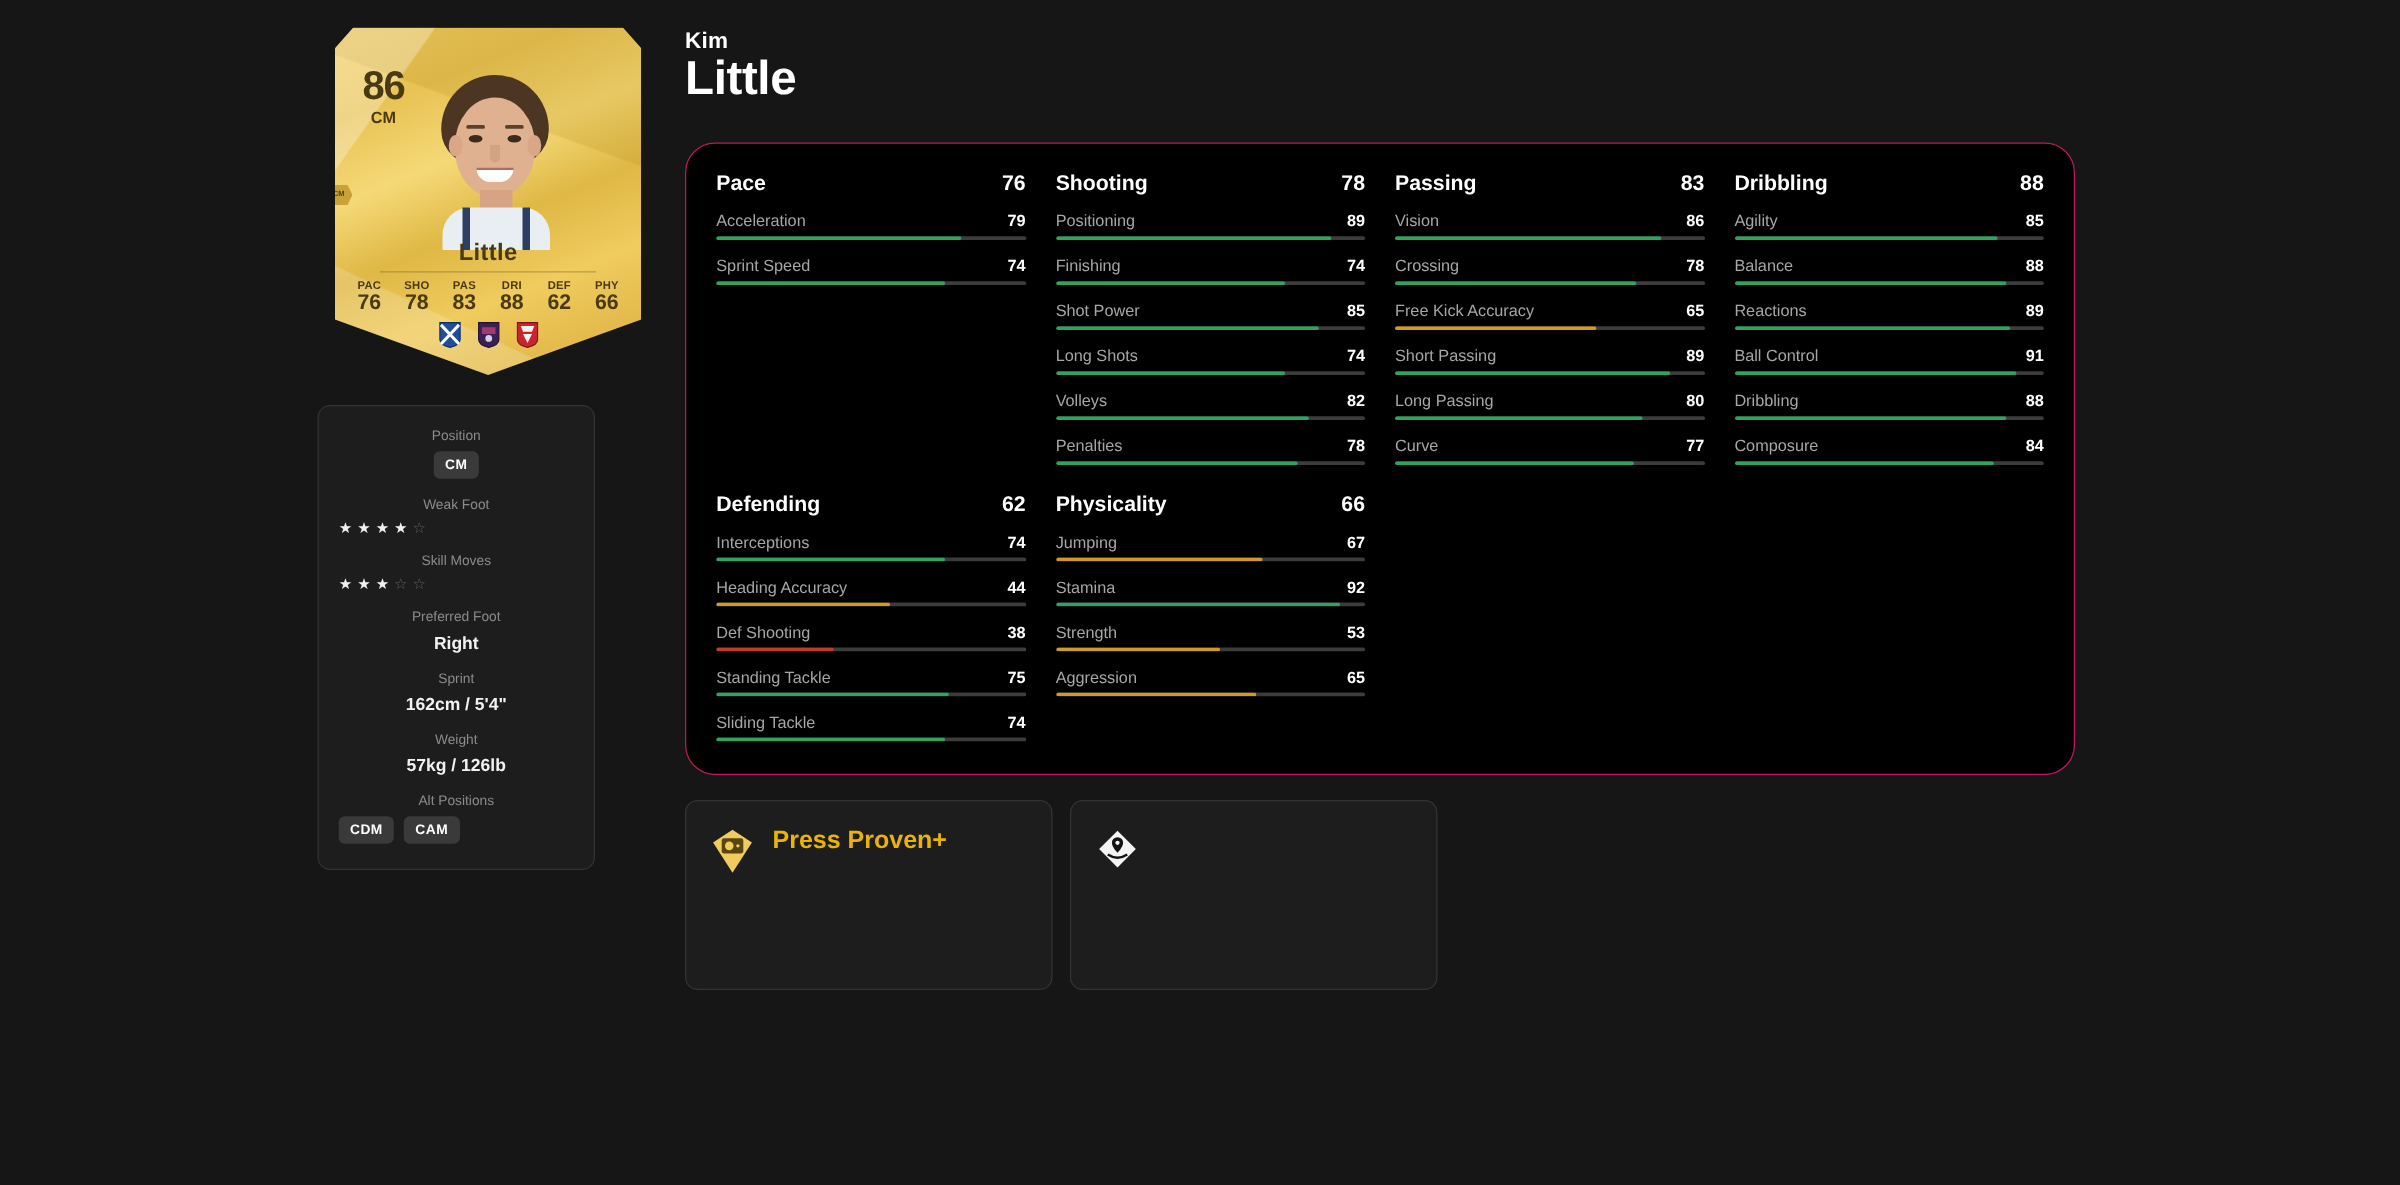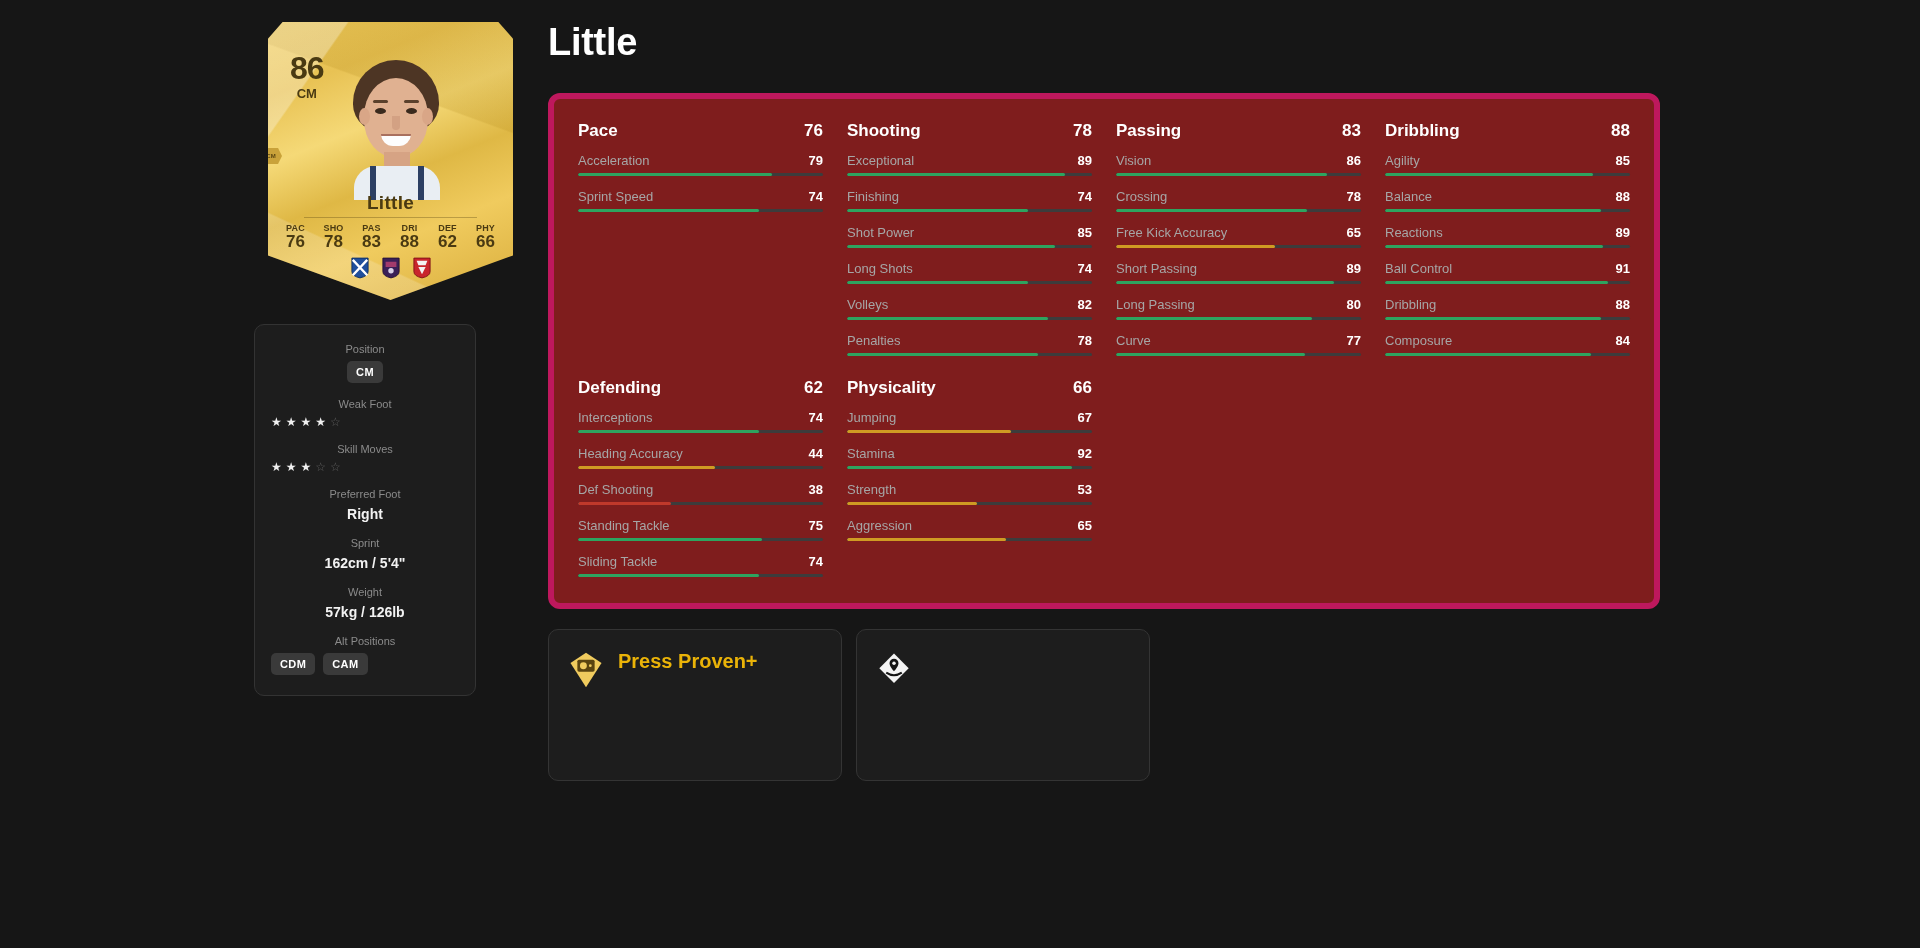--- a/index.html
+++ b/index.html
@@ -83,22 +83,22 @@
   .stars { display:flex; gap:4px; font-size:12px; line-height:1; }
   .star-on { color:#f0f0f0; }
   .star-off { color:#5d5d5d; }
 
   
   .main { position:absolute; left:548px; top:22px; width:1112px; }
   .name-sm { font-size:18px; font-weight:bold; color:#fff; letter-spacing:.2px; }
   .name-lg { font-size:38px; font-weight:bold; color:#fff; line-height:1.05; margin-top:1px; letter-spacing:-.3px; }
 
   .stats-panel {
-    margin-top:30px; background:#7f1d1d; border:6px solid #be185d;
-    border-radius:12px; padding:22px 24px 26px 24px;
+    margin-top:30px; background:#000000; border:1px solid #be185d;
+    border-radius:24px; padding:22px 24px 26px 24px;
   }
   .stats-grid { display:grid; grid-template-columns:repeat(4,1fr); column-gap:24px; }
   .stat-group { }
   .group-head {
     display:flex; justify-content:space-between; align-items:baseline;
     margin-bottom:12px;
   }
   .group-name { font-size:17px; font-weight:bold; color:#fff; }
   .group-val { font-size:17px; font-weight:bold; color:#fff; }
   .stat-row { margin-bottom:13px; }
@@ -248,20 +248,21 @@
         <div class="chip-row">
             <span class="chip">CDM</span>
             <span class="chip">CAM</span>
           </div>
       </div>
     </div>
   </div>
 
   <div class="main">
     <div>
+      <div class="name-sm">Kim</div>
       <div class="name-lg">Little</div>
     </div>
 
     <div class="stats-panel">
       <div class="stats-grid">
           <div class="stat-group">
             <div class="group-head">
               <span class="group-name">Pace</span>
               <span class="group-val">76</span>
             </div>
@@ -284,21 +285,21 @@
               </div>
             </div>
           </div>
           <div class="stat-group">
             <div class="group-head">
               <span class="group-name">Shooting</span>
               <span class="group-val">78</span>
             </div>
             <div class="stat-row">
               <div class="stat-top">
-                <span class="stat-name">Exceptional</span>
+                <span class="stat-name">Positioning</span>
                 <span class="stat-val">89</span>
               </div>
               <div class="bar-track">
                 <div class="bar-fill" style="width: 89%; background: rgb(46, 164, 95);"></div>
               </div>
             </div>
             <div class="stat-row">
               <div class="stat-top">
                 <span class="stat-name">Finishing</span>
                 <span class="stat-val">74</span>

